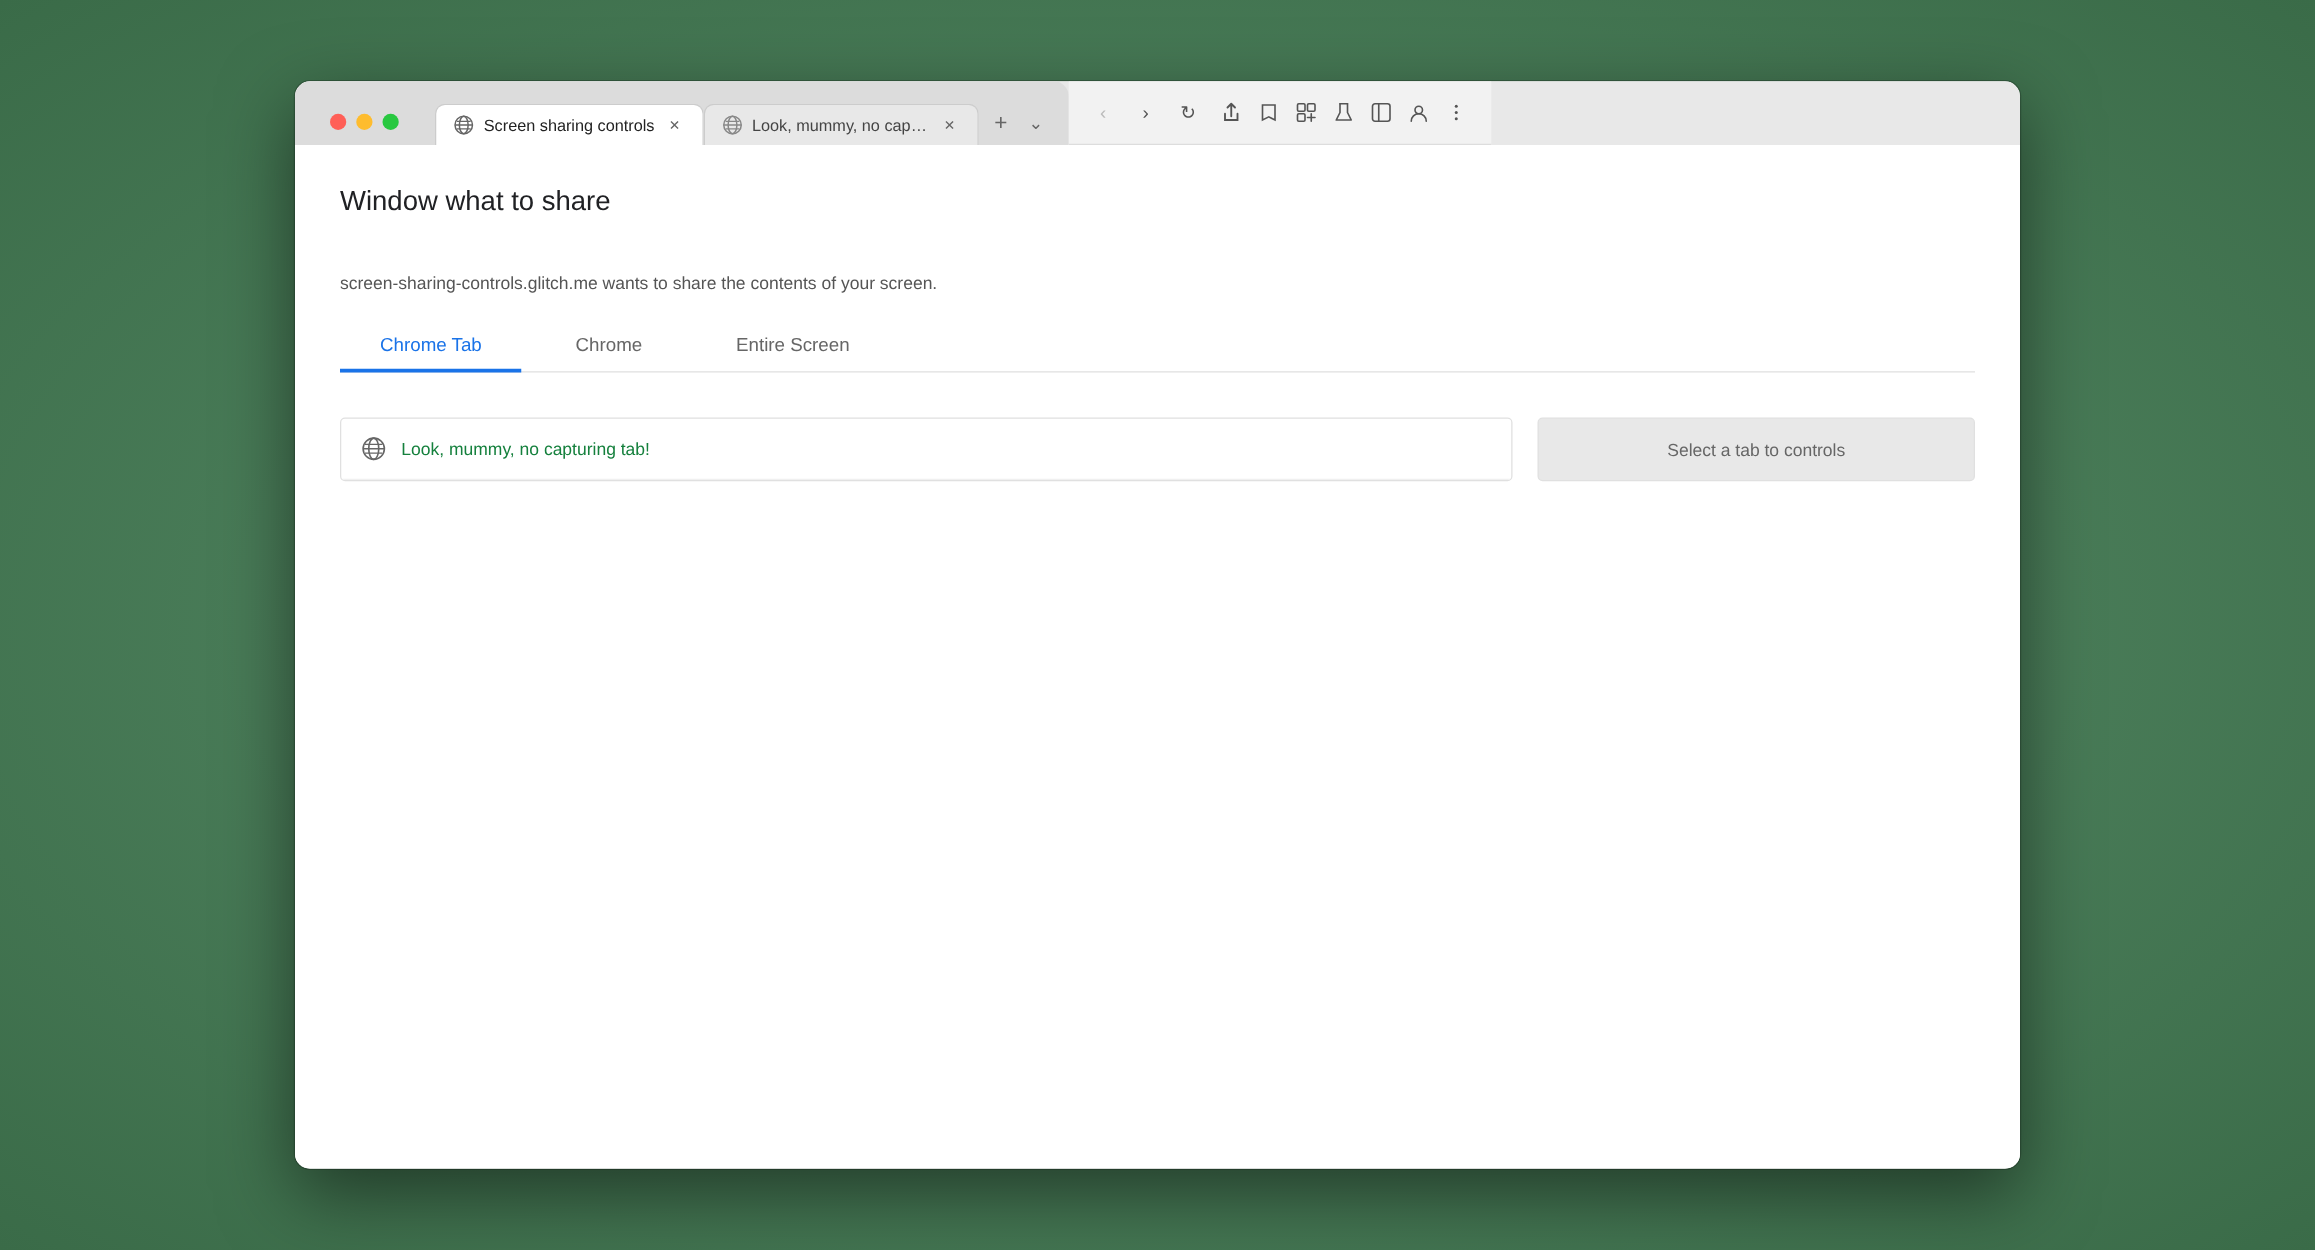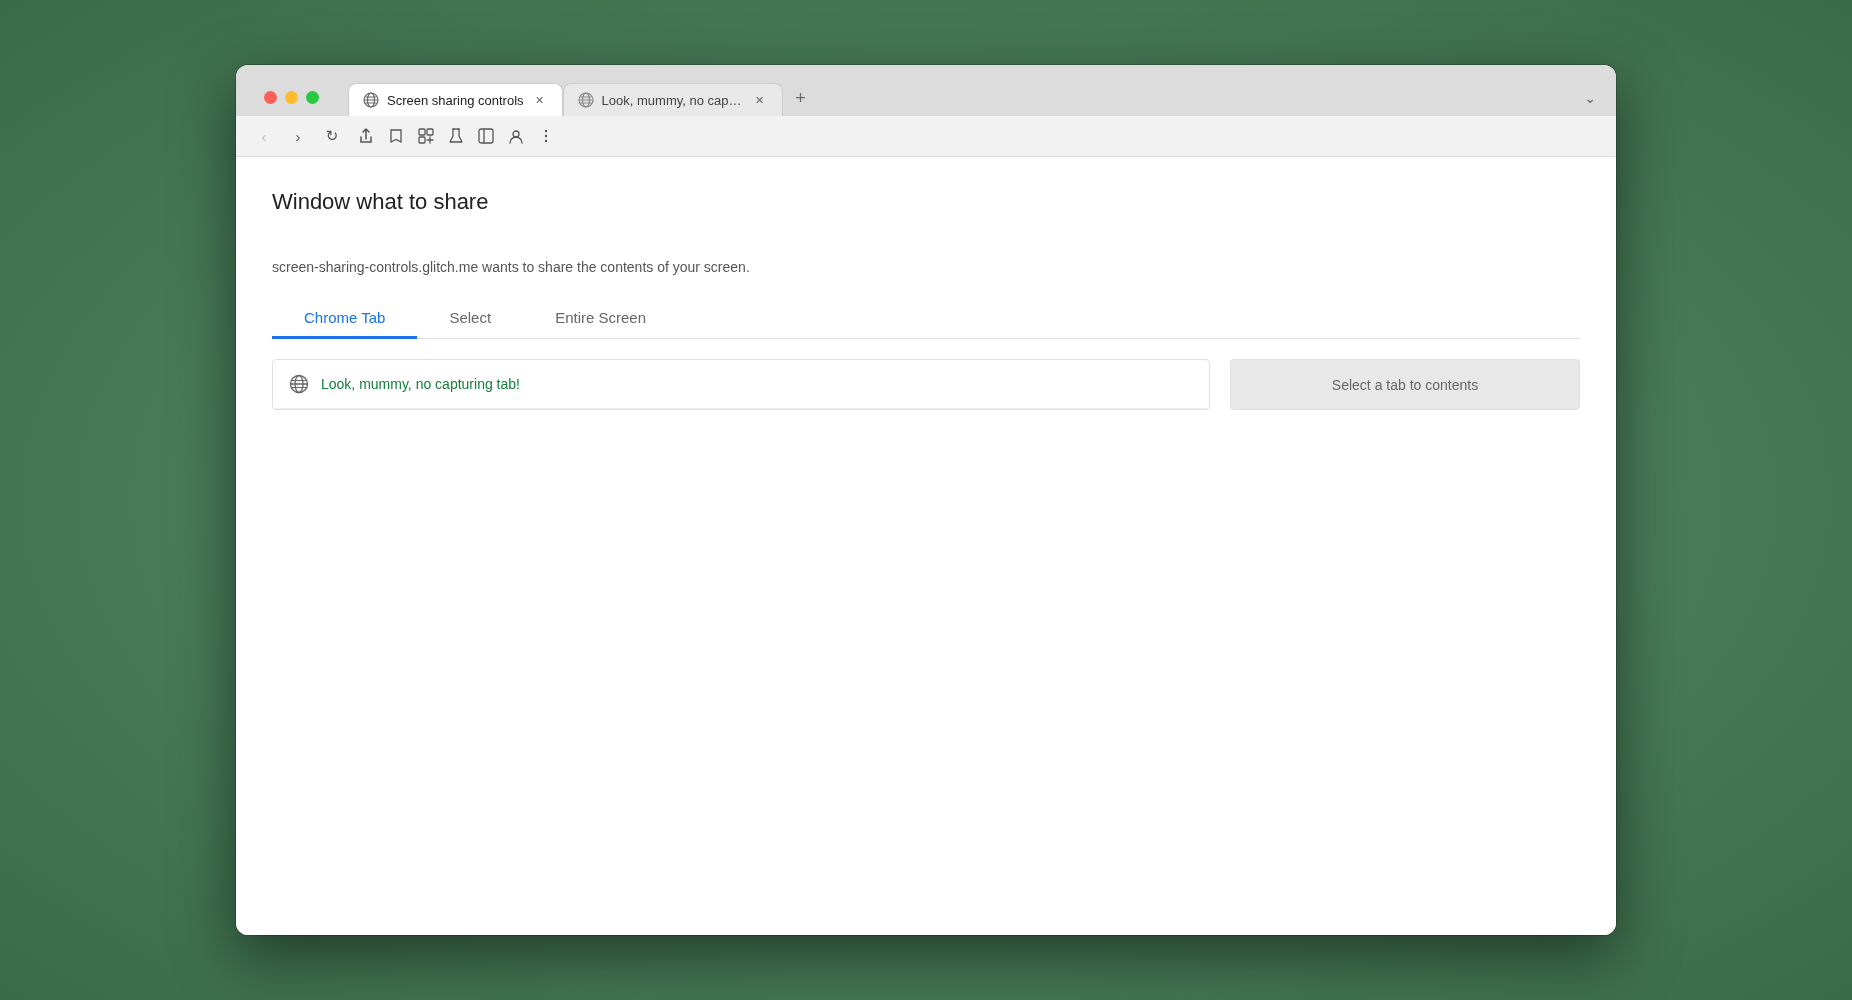--- a/index.html
+++ b/index.html
@@ -25,21 +25,21 @@
       flex-direction: column;
       overflow: hidden;
     }
 
     
     .title-bar {
       background: #e8e8e8;
       border-radius: 12px 12px 0 0;
       padding: 0;
       display: flex;
-      flex-direction: column;
+      flex-direction: row;
     }
 
     .tabs-row {
       display: flex;
       align-items: flex-end;
       padding: 10px 12px 0 12px;
       gap: 0;
       background: #dcdcdc;
       border-radius: 12px 12px 0 0;
     }
@@ -253,21 +253,22 @@
       font-size: 14px;
       color: #555;
       margin-bottom: 24px;
       margin-top: 44px;
     }
 
     
     .share-tabs {
       display: flex;
       border-bottom: 1px solid #e0e0e0;
-      margin-bottom: 0;
+      margin-bottom: 16px;
+      gap: 11px;
     }
 
     .share-tab {
       padding: 10px 32px;
       font-size: 15px;
       color: #666;
       cursor: pointer;
       border-bottom: 3px solid transparent;
       margin-bottom: -1px;
       font-weight: 400;
@@ -446,21 +447,21 @@
   <div class="page-content">
     <div class="dialog-overlay">
       <h2 class="dialog-title">Window what to share</h2>
       <p class="dialog-subtitle">screen-sharing-controls.glitch.me wants to share the contents of your screen.</p>
 
       <div class="share-tabs">
         <div class="share-tab active">
           <span>Chrome Tab</span>
         </div>
         <div class="share-tab">
-          <span>Select</span>
+          <span>Chrome</span>
         </div>
         <div class="share-tab">
           <span>Entire Screen</span>
         </div>
       </div>
 
       <div class="share-content">
 
         <div class="tab-list">
           <div class="tab-list-item">
@@ -471,18 +472,18 @@
                 <line x1="1.5" y1="10" x2="18.5" y2="10" stroke="#666" stroke-width="1.3"></line>
                 <line x1="3" y1="6.5" x2="17" y2="6.5" stroke="#666" stroke-width="1"></line>
                 <line x1="3" y1="13.5" x2="17" y2="13.5" stroke="#666" stroke-width="1"></line>
               </svg>
             </span>
             <span>Look, mummy, no capturing tab!</span>
           </div>
         </div>
 
         <div class="preview-panel">
-          <span class="preview-text">Select a tab to contents</span>
+          <span class="preview-text">Select a tab to controls</span>
         </div>
       </div>
     </div>
   </div>
 </div>
 
 </body></html>

